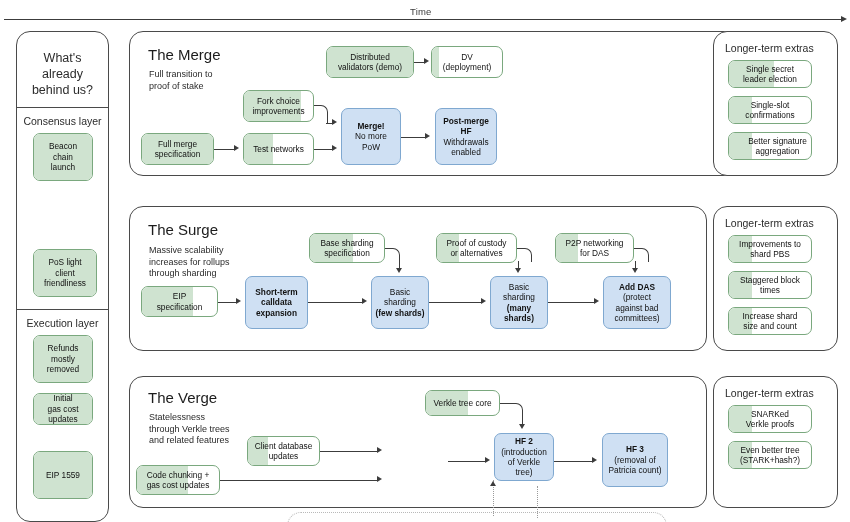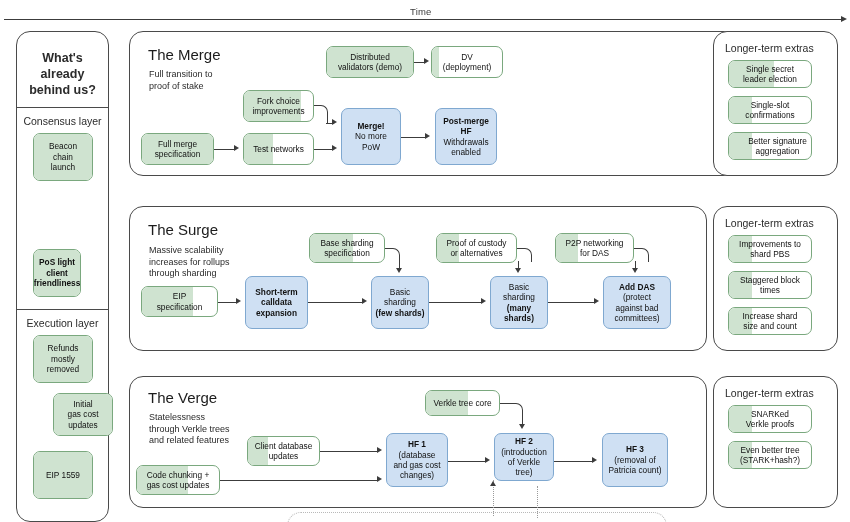--- a/index.html
+++ b/index.html
@@ -53,21 +53,20 @@
   }
 
   
   .side-head {
     position: absolute;
     width: 100%;
     text-align: center;
     font-size: 12.5px;
     color: #2b2b2b;
     line-height: 16px;
-    font-weight: bold;
   }
   .side-div {
     position: absolute;
     height: 1.2px;
     background: #4a4a4a;
   }
   .side-sub {
     position: absolute;
     width: 100%;
     text-align: center;
@@ -191,42 +190,42 @@
     <div class="node green" style="left:16px; top:101px; width:60px; height:48px;">
       <div class="fill" style="width:100%"></div>
       <div class="ntext">
         <span>Beacon</span><br>
         <span>chain</span><br>
         <span>launch</span>
       </div>
     </div>
 
 
-    <div class="node green" style="left:16px; top:217px; width:48px; height:48px;font-weight:bold;">
+    <div class="node green" style="left:16px; top:217px; width:64px; height:48px;">
       <div class="fill" style="width:100%"></div>
       <div class="ntext">
         <span>PoS light</span><br>
         <span>client</span><br>
         <span>friendliness</span>
       </div>
     </div>
 
     <div class="side-div" style="left:0; top:277px; width:91px;"></div>
     <div class="side-sub" style="top:285px;">Execution layer</div>
 
     <div class="node green" style="left:16px; top:303px; width:60px; height:48px;">
       <div class="fill" style="width:100%"></div>
       <div class="ntext">
         <span>Refunds</span><br>
         <span>mostly</span><br>
         <span>removed</span>
       </div>
     </div>
 
-    <div class="node green" style="left:16px; top:361px; width:60px; height:43px;margin-left:20px;">
+    <div class="node green" style="left:16px; top:361px; width:60px; height:32px;">
       <div class="fill" style="width:100%"></div>
       <div class="ntext">
         <span>Initial</span><br>
         <span>gas cost</span><br>
         <span>updates</span>
       </div>
     </div>
 
     <div class="node green" style="left:16px; top:419px; width:60px; height:48px;">
       <div class="fill" style="width:100%"></div>
@@ -474,28 +473,20 @@
         <span>updates</span>
       </div>
     </div>
     <div class="node green" style="left:6px; top:88px; width:84px; height:30px;">
       <div class="fill" style="width:62%"></div>
       <div class="ntext">
         <span>Code chunking +</span><br>
         <span>gas cost updates</span>
       </div>
     </div>
-    <div class="node blue" style="left:256px; top:56px; width:62px; height:54px;">
-      <div class="ntext">
-        <b>HF 1</b><br>
-        <span>(database</span><br>
-        <span>and gas cost</span><br>
-        <span>changes)</span>
-      </div>
-    </div>
     <div class="node blue" style="left:364px; top:56px; width:60px; height:48px;">
       <div class="ntext">
         <b>HF 2</b><br>
         <span>(introduction</span><br>
         <span>of Verkle</span><br>
         <span>tree)</span>
       </div>
     </div>
     <div class="node blue" style="left:472px; top:56px; width:66px; height:54px;">
       <div class="ntext">

